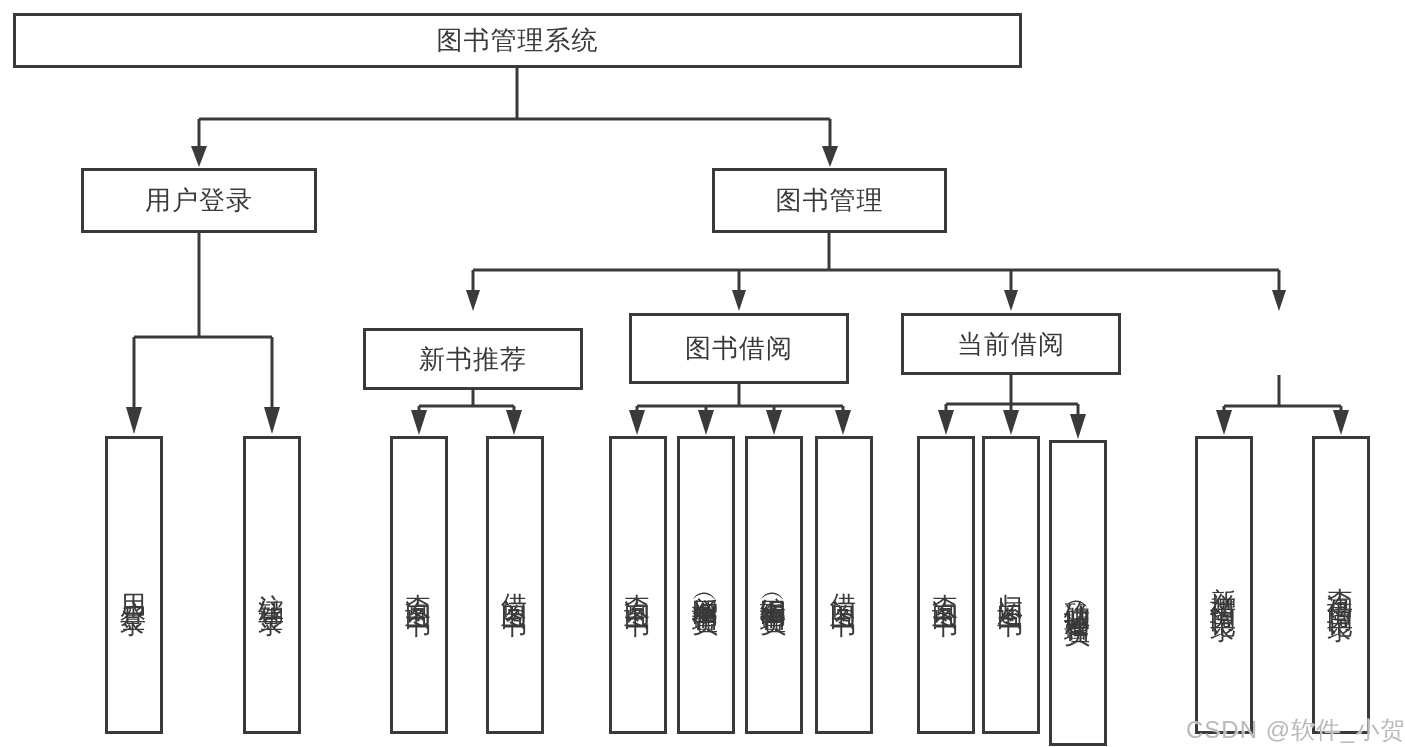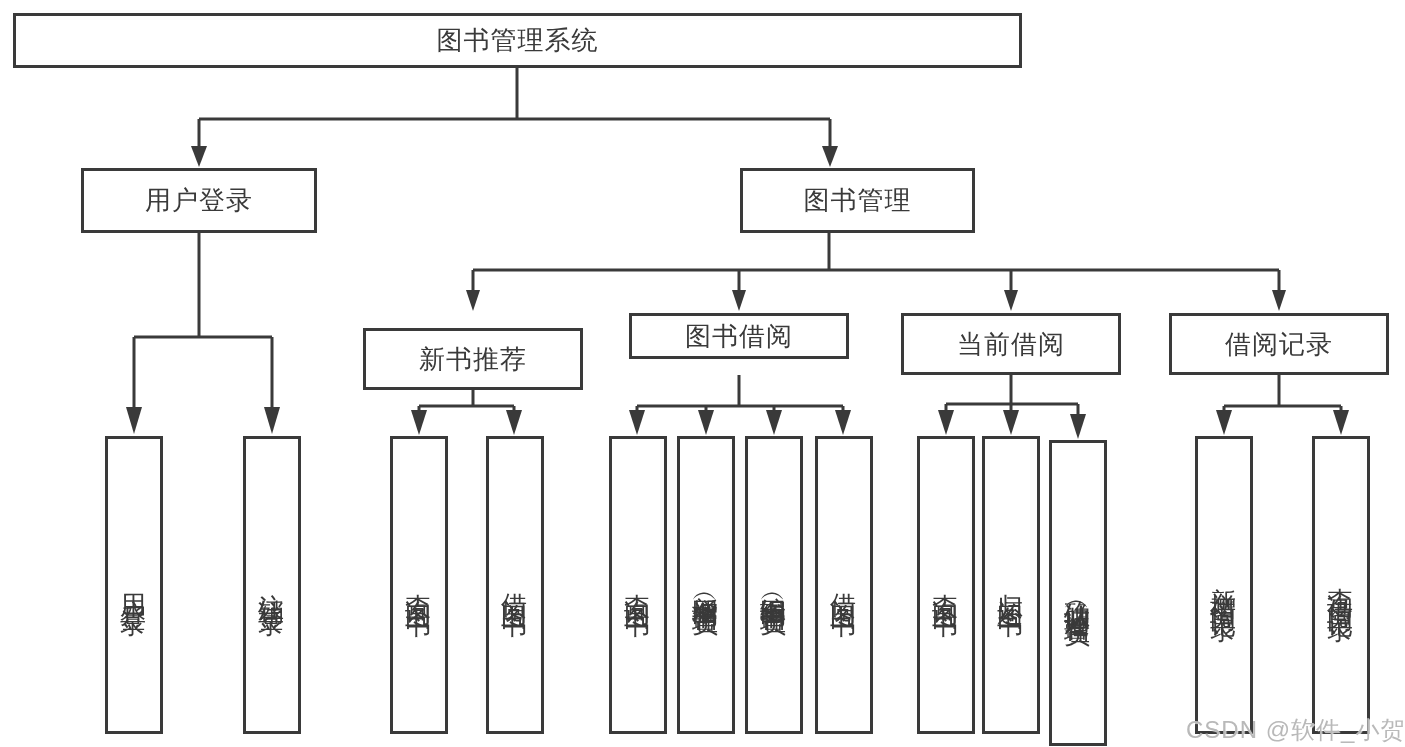--- a/index.html
+++ b/index.html
@@ -103,35 +103,32 @@
     </g>
   </svg>
 
   <div class="node hnode" style="left:13px; top:13px; width:1009px; height:55px;">
     <span>图书管理系统</span>
   </div>
 
   <div class="node hnode" style="left:81px; top:168px; width:236px; height:65px;">
     <span>用户登录</span>
   </div>
-  <div class="node hnode" style="left:712px; top:168px; width:235px; height:65px;margin-left:28px;">
+  <div class="node hnode" style="left:712px; top:168px; width:235px; height:65px;">
     <span>图书管理</span>
   </div>
 
   <div class="node hnode" style="left:363px; top:328px; width:220px; height:62px;">
     <span>新书推荐</span>
   </div>
-  <div class="node hnode" style="left:629px; top:313px; width:220px; height:46px;">
+  <div class="node hnode" style="left:629px; top:313px; width:220px; height:71px;">
     <span>图书借阅</span>
   </div>
   <div class="node hnode" style="left:901px; top:313px; width:220px; height:62px;justify-content:center;">
     <span>当前借阅</span>
-  </div>
-  <div class="node hnode" style="left:1169px; top:313px; width:220px; height:62px;">
-    <span>借阅记录</span>
   </div>
 
   <div class="node vnode" style="left:105px; top:436px; height:298px;">
     <span>用户登录</span>
   </div>
   <div class="node vnode" style="left:243px; top:436px; height:298px;">
     <span>注销登录</span>
   </div>
   <div class="node vnode" style="left:390px; top:436px; height:298px;">
     <span>查询图书</span>

